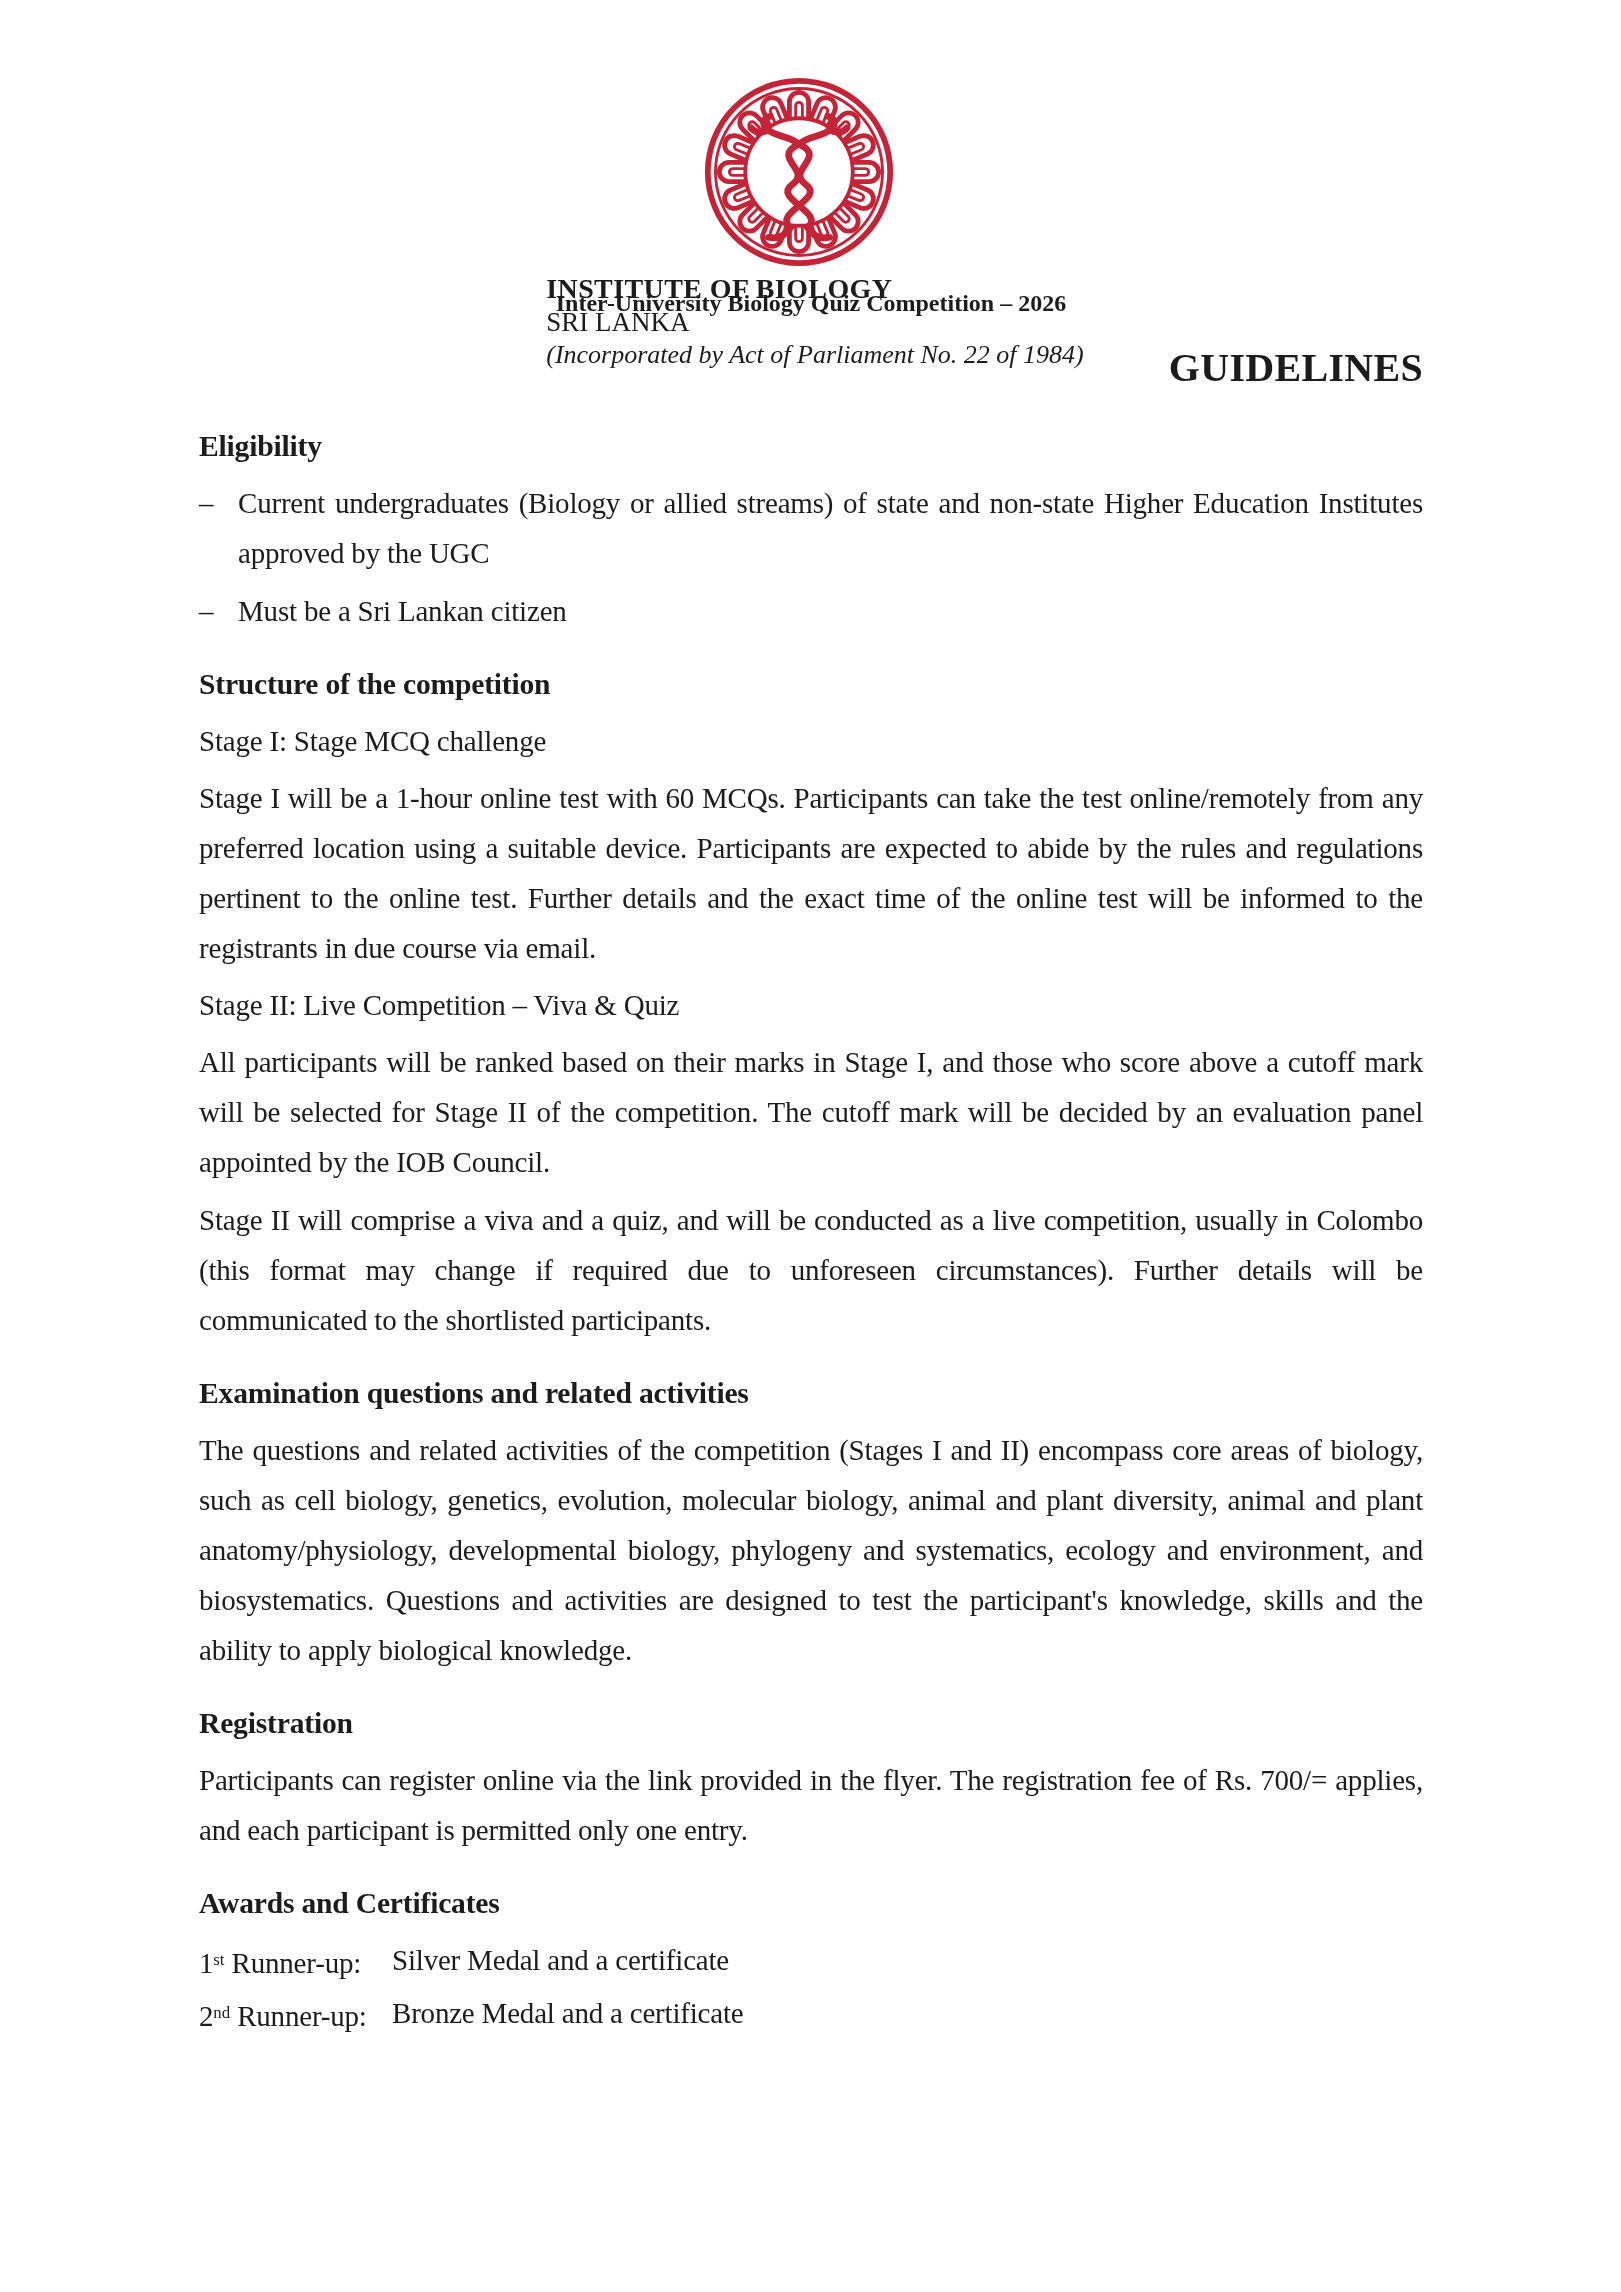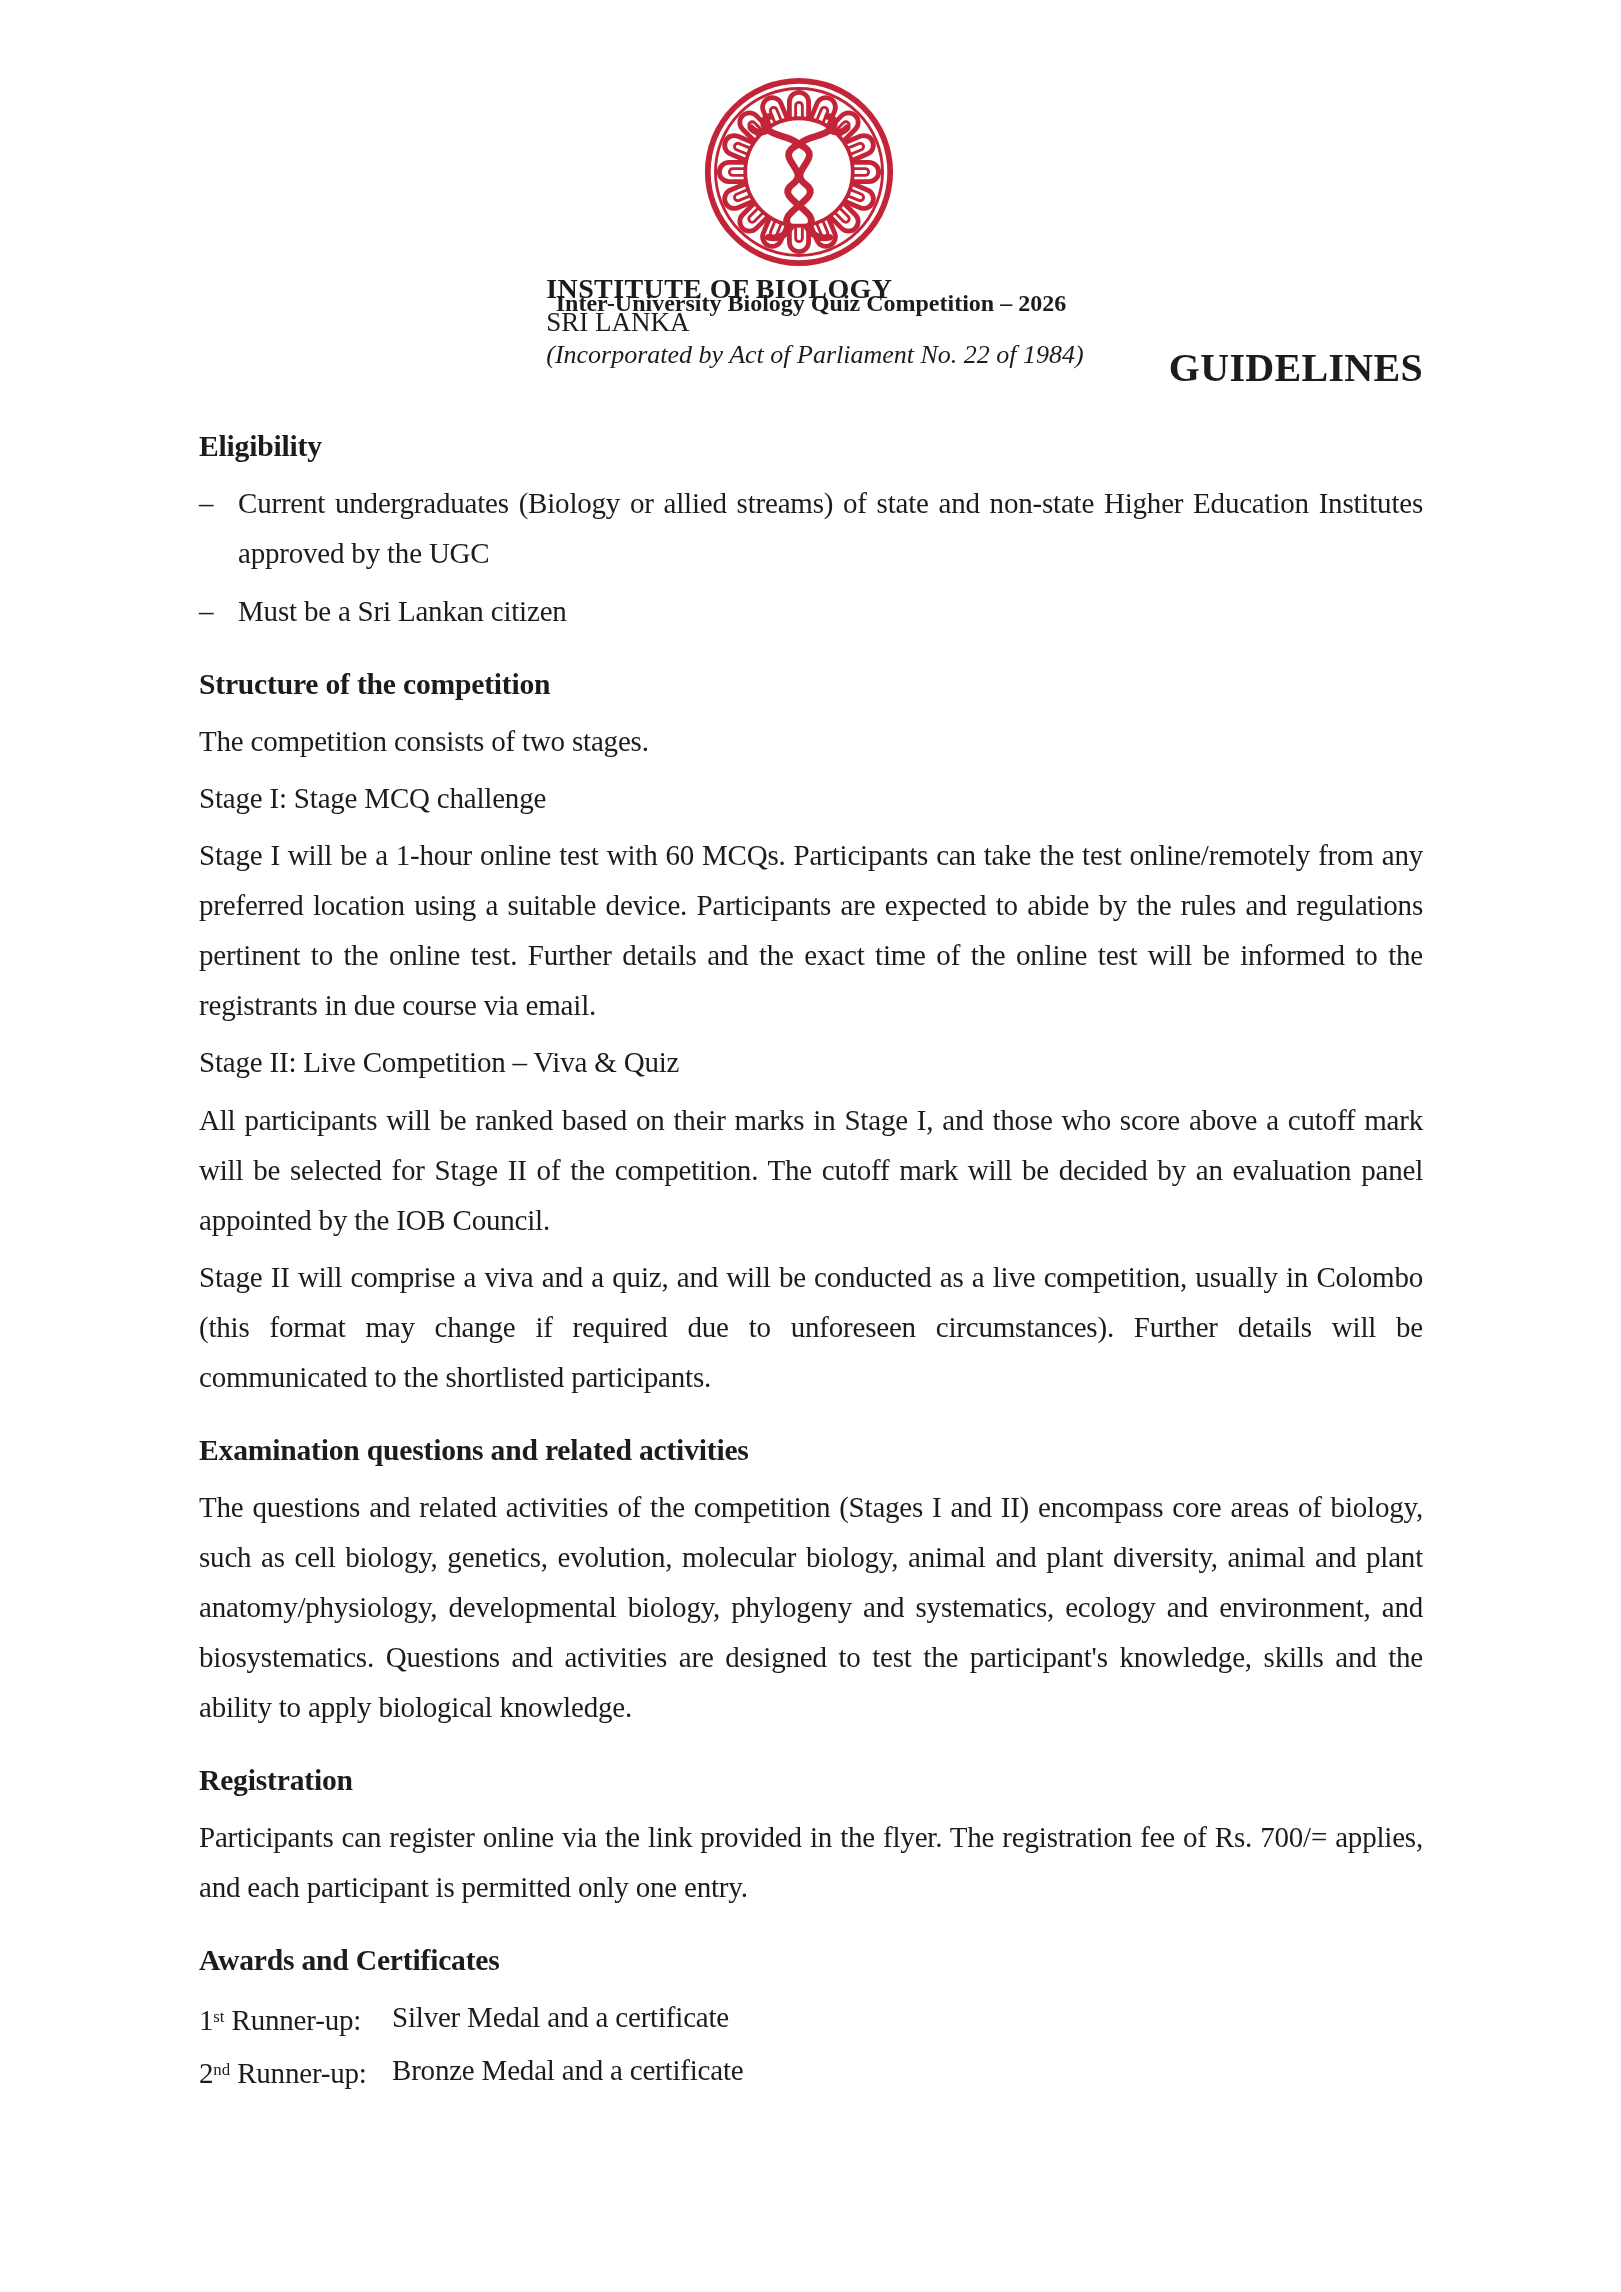--- a/index.html
+++ b/index.html
@@ -96,21 +96,20 @@
     <div class="bullet">
       <span class="bullet-dash">–</span>
       <span class="bullet-text">Current undergraduates (Biology or allied streams) of state and non-state Higher Education Institutes approved by the UGC</span>
     </div>
     <div class="bullet">
       <span class="bullet-dash">–</span>
       <span class="bullet-text">Must be a Sri Lankan citizen</span>
     </div>
 
     <div class="section-heading">Structure of the competition</div>
-    <div class="para plain">The competition consists of two stages.</div>
     <div class="para plain">Stage I: Stage MCQ challenge</div>
     <div class="para">Stage I will be a 1-hour online test with 60 MCQs. Participants can take the test online/remotely from any preferred location using a suitable device. Participants are expected to abide by the rules and regulations pertinent to the online test. Further details and the exact time of the online test will be informed to the registrants in due course via email.</div>
     <div class="para plain">Stage II: Live Competition – Viva &amp; Quiz</div>
     <div class="para">All participants will be ranked based on their marks in Stage I, and those who score above a cutoff mark will be selected for Stage II of the competition. The cutoff mark will be decided by an evaluation panel appointed by the IOB Council.</div>
     <div class="para">Stage II will comprise a viva and a quiz, and will be conducted as a live competition, usually in Colombo (this format may change if required due to unforeseen circumstances). Further details will be communicated to the shortlisted participants.</div>
 
     <div class="section-heading">Examination questions and related activities</div>
     <div class="para">The questions and related activities of the competition (Stages I and II) encompass core areas of biology, such as cell biology, genetics, evolution, molecular biology, animal and plant diversity, animal and plant anatomy/physiology, developmental biology, phylogeny and systematics, ecology and environment, and biosystematics. Questions and activities are designed to test the participant's knowledge, skills and the ability to apply biological knowledge.</div>
 
     <div class="section-heading">Registration</div>

